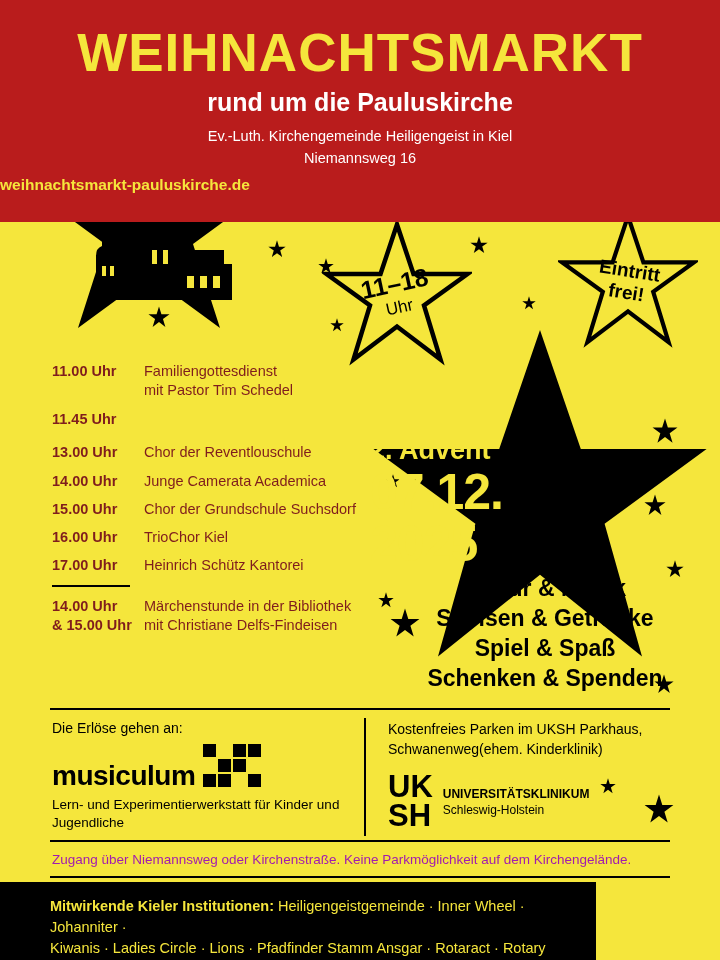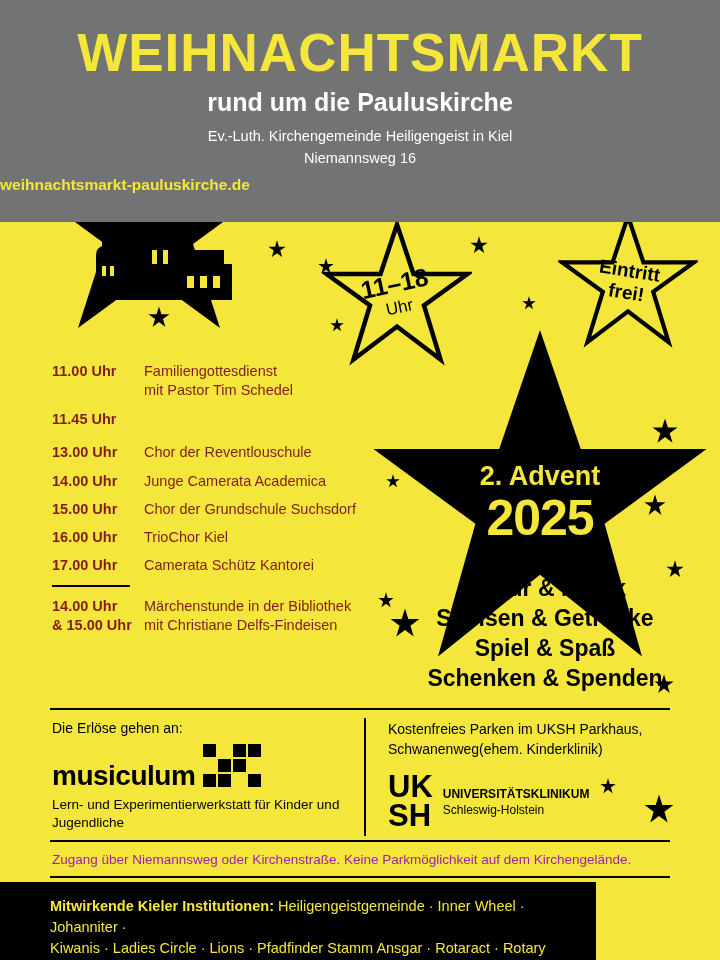--- a/index.html
+++ b/index.html
@@ -12,21 +12,21 @@
   .poster{
     position:relative;
     width:720px;height:960px;
     background:#000;
   }
 
   
   .header{
     position:relative;
     height:222px;
-    background:#737373;
+    background:#b91c1c;
     color:#f5e63c;
     padding:0;
   }
   .title{
     position:absolute;
     top:26px;left:0;right:0;
     text-align:center;
     font-size:53px;
     font-weight:bold;
     letter-spacing:1px;
@@ -116,21 +116,21 @@
   
   .star-advent{
     position:absolute;
     left:370px;top:108px;
     width:340px;height:340px;
   }
   .star-advent .txt{
     position:absolute;
     inset:0;
     display:flex;flex-direction:column;
-    align-items:center;justify-content:center;
+    align-items:flex-start;justify-content:center;
     color:#f5e63c;
     padding-top:6px;
   }
   .star-advent .adv{font-size:27px;font-weight:bold;line-height:1.1;}
   .star-advent .date1{font-size:50px;font-weight:bold;line-height:1.04;letter-spacing:-1px;}
   .star-advent .date2{font-size:50px;font-weight:bold;line-height:1.04;letter-spacing:-1px;}
 
   
   .programme{
     position:absolute;
@@ -328,20 +328,21 @@
         <div>frei!</div>
       </div>
     </div>
 
     <div class="star-advent">
       <svg viewBox="0 0 100 100" style="position:absolute;inset:0;width:100%;height:100%;">
         <polygon points="50,0 62,35 99,35 69,57 80,96 50,72 20,96 31,57 1,35 38,35" fill="#000"></polygon>
       </svg>
       <div class="txt">
         <div class="adv">2. Advent</div>
+        <div class="date1">07.12.</div>
         <div class="date2">2025</div>
       </div>
     </div>
 
     <div class="programme">
       <div class="prow">
         <div class="ptime">11.00 Uhr</div>
         <div class="pdesc">Familiengottesdienst
 mit Pastor Tim Schedel</div>
       </div>
@@ -359,21 +360,21 @@
       <div class="prow" style="margin-top:9px;">
         <div class="ptime">15.00 Uhr</div>
         <div class="pdesc">Chor der Grundschule Suchsdorf</div>
       </div>
       <div class="prow" style="margin-top:9px;">
         <div class="ptime">16.00 Uhr</div>
         <div class="pdesc">TrioChor Kiel</div>
       </div>
       <div class="prow" style="margin-top:9px;">
         <div class="ptime">17.00 Uhr</div>
-        <div class="pdesc">Camerata Schütz Kantorei</div>
+        <div class="pdesc">Heinrich Schütz Kantorei</div>
       </div>
       <div class="divider-short"></div>
       <div class="prow">
         <div class="ptime">14.00 Uhr
 &amp; 15.00 Uhr</div>
         <div class="pdesc">Märchenstunde in der Bibliothek
 mit Christiane Delfs-Findeisen</div>
       </div>
     </div>
 

